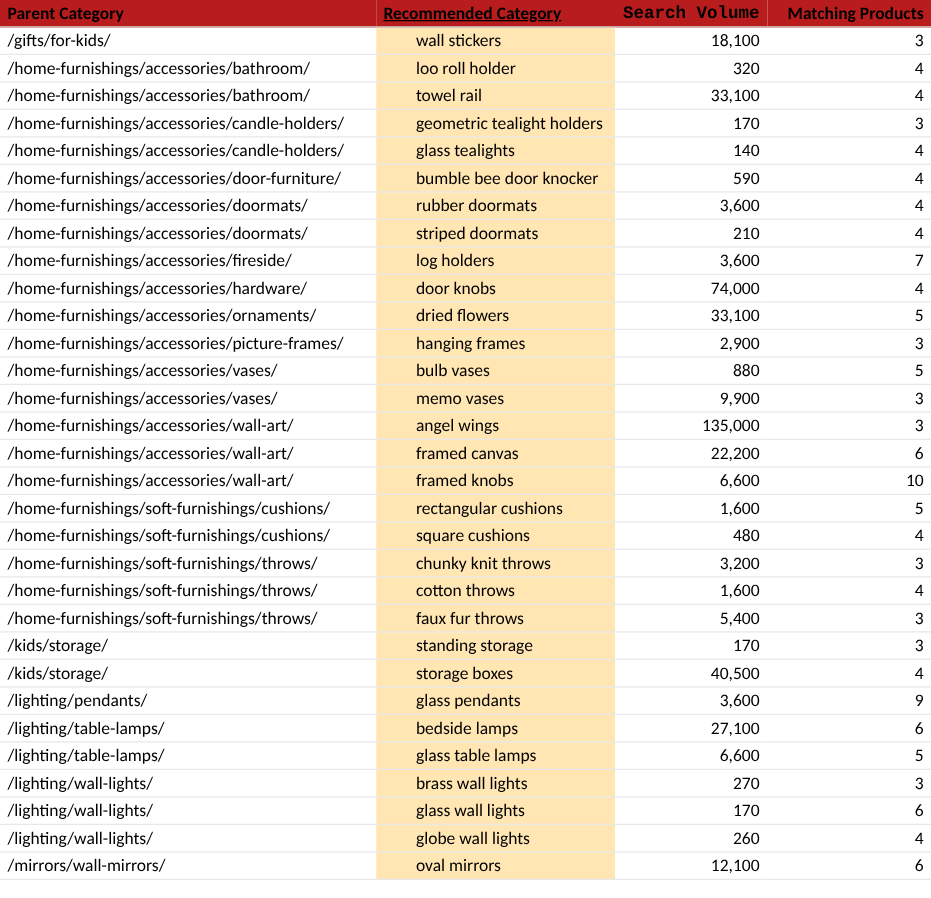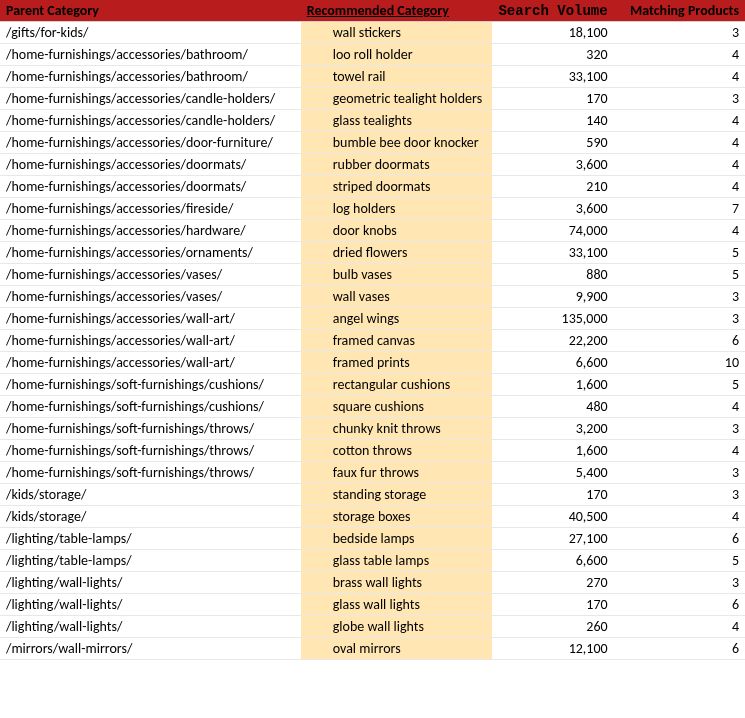--- a/index.html
+++ b/index.html
@@ -113,46 +113,52 @@
         <td class="num">74,000</td>
         <td class="num">4</td>
       </tr>
       <tr>
         <td>/home-furnishings/accessories/ornaments/</td>
         <td class="highlight">dried flowers</td>
         <td class="num">33,100</td>
         <td class="num">5</td>
       </tr>
       <tr>
+        <td>/home-furnishings/accessories/picture-frames/</td>
+        <td class="highlight">hanging frames</td>
+        <td class="num">2,900</td>
+        <td class="num">3</td>
+      </tr>
+      <tr>
         <td>/home-furnishings/accessories/vases/</td>
         <td class="highlight">bulb vases</td>
         <td class="num">880</td>
         <td class="num">5</td>
       </tr>
       <tr>
         <td>/home-furnishings/accessories/vases/</td>
-        <td class="highlight">wall vases</td>
+        <td class="highlight">memo vases</td>
         <td class="num">9,900</td>
         <td class="num">3</td>
       </tr>
       <tr>
         <td>/home-furnishings/accessories/wall-art/</td>
         <td class="highlight">angel wings</td>
         <td class="num">135,000</td>
         <td class="num">3</td>
       </tr>
       <tr>
         <td>/home-furnishings/accessories/wall-art/</td>
         <td class="highlight">framed canvas</td>
         <td class="num">22,200</td>
         <td class="num">6</td>
       </tr>
       <tr>
         <td>/home-furnishings/accessories/wall-art/</td>
-        <td class="highlight">framed prints</td>
+        <td class="highlight">framed knobs</td>
         <td class="num">6,600</td>
         <td class="num">10</td>
       </tr>
       <tr>
         <td>/home-furnishings/soft-furnishings/cushions/</td>
         <td class="highlight">rectangular cushions</td>
         <td class="num">1,600</td>
         <td class="num">5</td>
       </tr>
       <tr>
@@ -183,20 +189,26 @@
         <td>/kids/storage/</td>
         <td class="highlight">standing storage</td>
         <td class="num">170</td>
         <td class="num">3</td>
       </tr>
       <tr>
         <td>/kids/storage/</td>
         <td class="highlight">storage boxes</td>
         <td class="num">40,500</td>
         <td class="num">4</td>
+      </tr>
+      <tr>
+        <td>/lighting/pendants/</td>
+        <td class="highlight">glass pendants</td>
+        <td class="num">3,600</td>
+        <td class="num">9</td>
       </tr>
       <tr>
         <td>/lighting/table-lamps/</td>
         <td class="highlight">bedside lamps</td>
         <td class="num">27,100</td>
         <td class="num">6</td>
       </tr>
       <tr>
         <td>/lighting/table-lamps/</td>
         <td class="highlight">glass table lamps</td>

